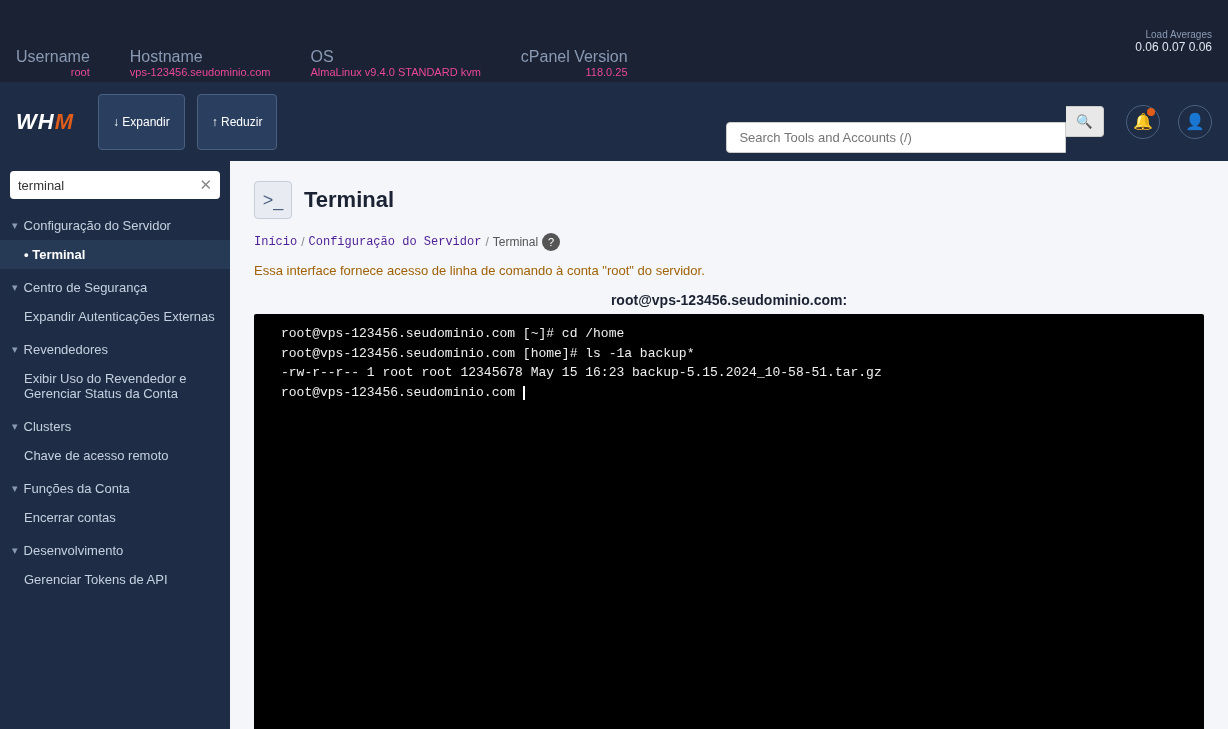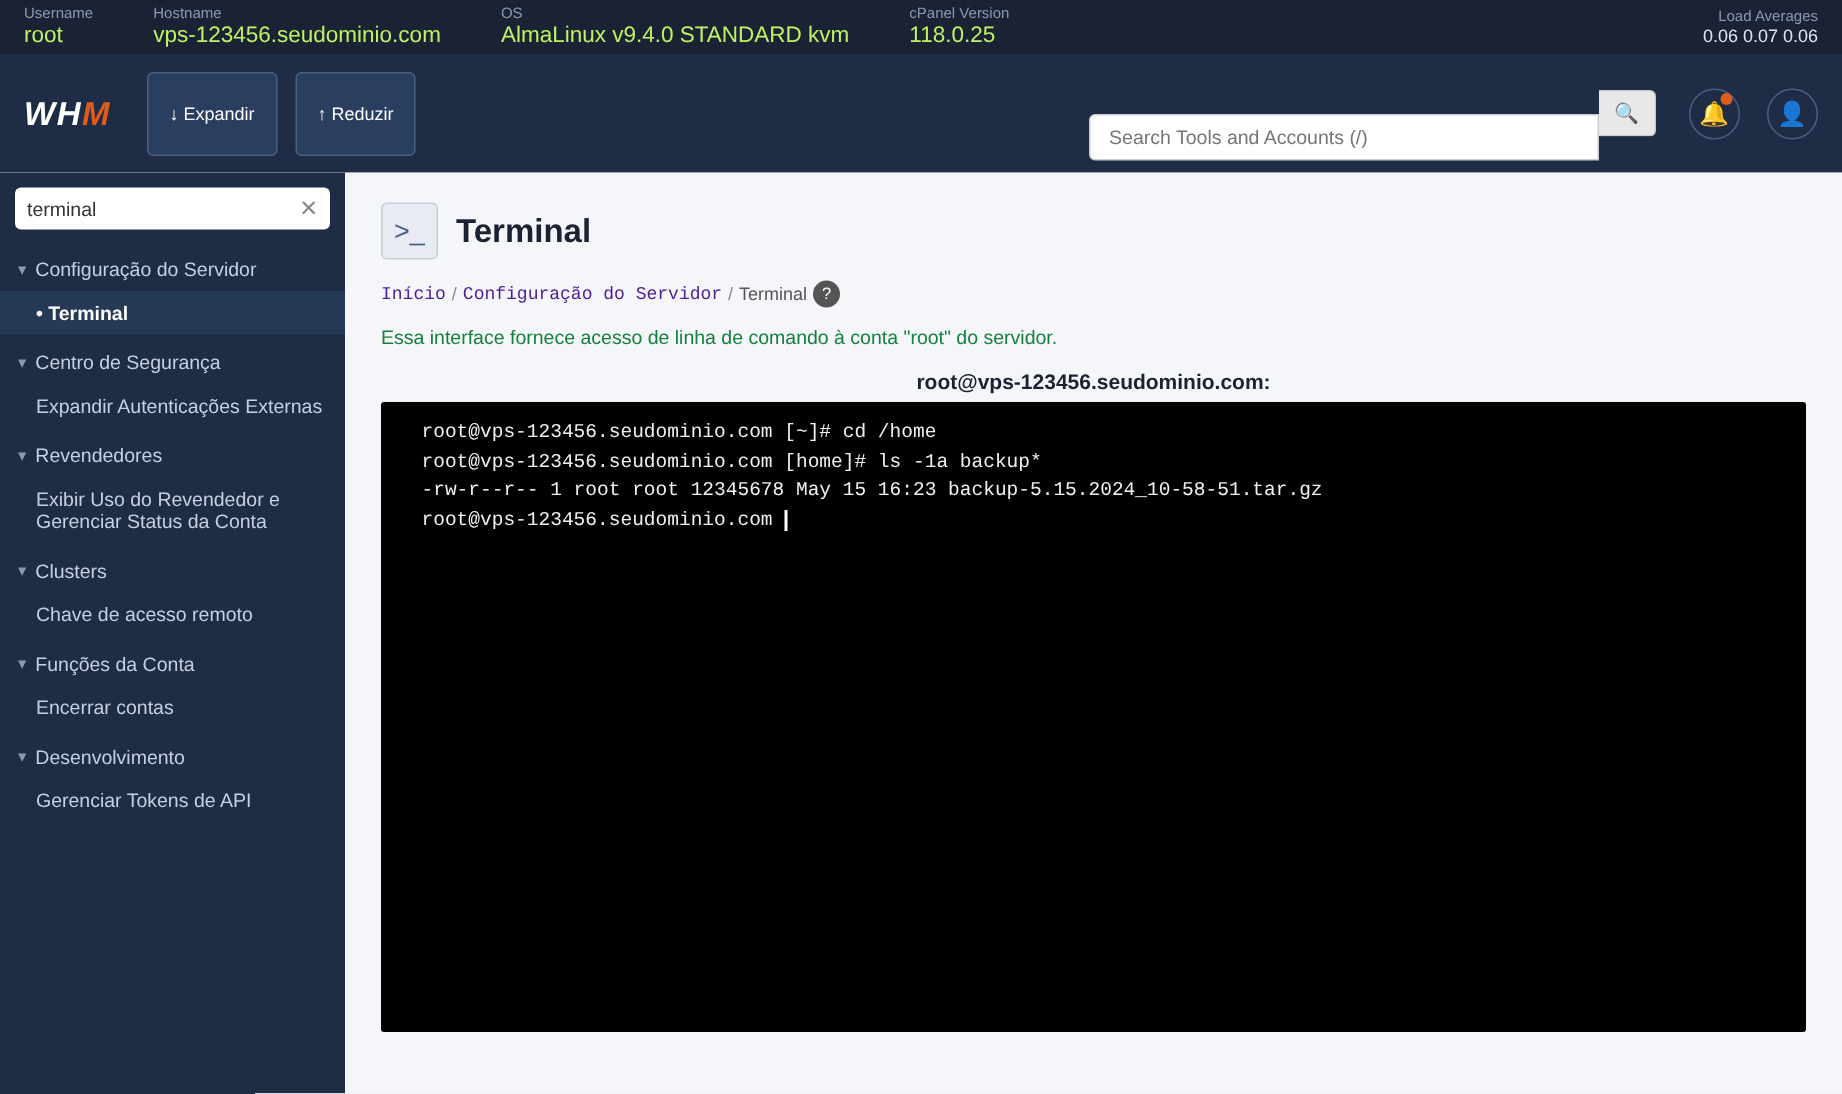--- a/index.html
+++ b/index.html
@@ -10,22 +10,22 @@
       background: #1a2233;
       color: #ccc;
       display: flex;
       align-items: center;
       padding: 4px 16px;
       font-size: 11px;
       min-height: 36px;
       gap: 40px;
     }
     .top-bar-item { display: flex; flex-direction: column; }
-    .top-bar-item .label { color: #8a9ab5; font-size: 10px; }
-    .top-bar-item .value { color: #bef264; font-size: 15px; }
+    .top-bar-item .label { color: #8a9ab5; font-size: 16px; margin-top: 44px; }
+    .top-bar-item .value { color: #ec4899; font-size: 11px; text-align: right; }
     .top-bar-spacer { flex: 1; }
     .top-bar-load { display: flex; flex-direction: column; align-items: flex-end; }
     .top-bar-load .label { color: #8a9ab5; font-size: 10px; }
     .top-bar-load .values { color: #e0e6f0; font-size: 12px; }
 
     
     .header {
       background: #1e2d45;
       display: flex;
       align-items: center;
@@ -217,21 +217,21 @@
       width: 18px;
       height: 18px;
       border-radius: 50%;
       background: #555;
       color: white;
       font-size: 11px;
       cursor: pointer;
     }
     .description {
       font-size: 13px;
-      color: #15803d;
+      color: #a16207;
       margin-bottom: 14px;
     }
     .terminal-title {
       text-align: center;
       font-size: 14px;
       font-weight: bold;
       color: #1a2233;
       margin-bottom: 6px;
     }
     .terminal-container {

